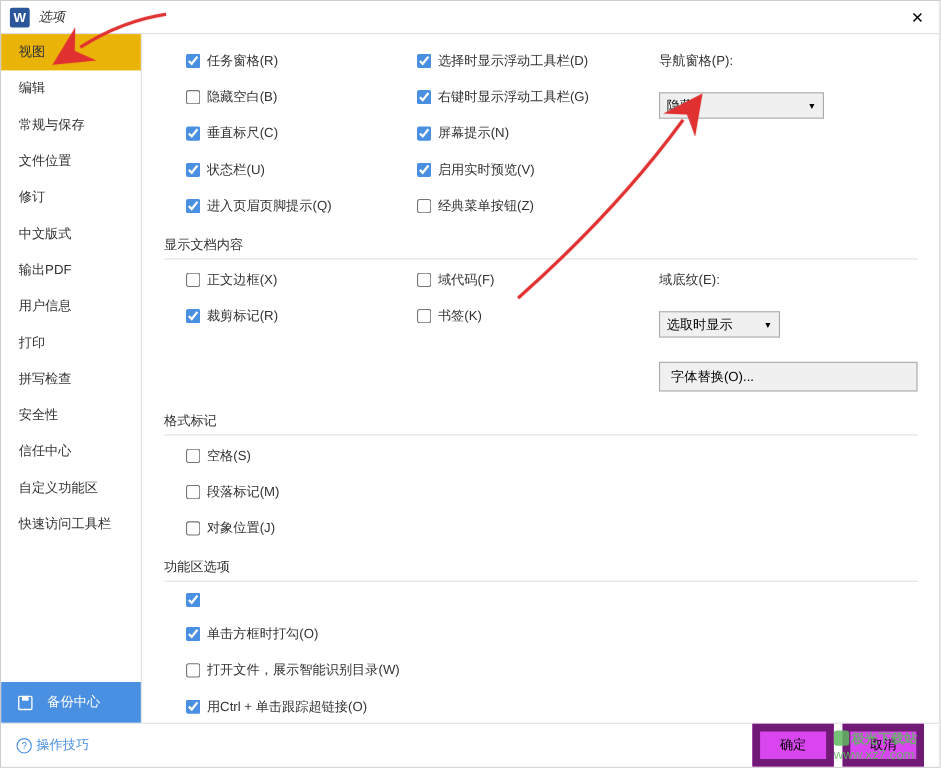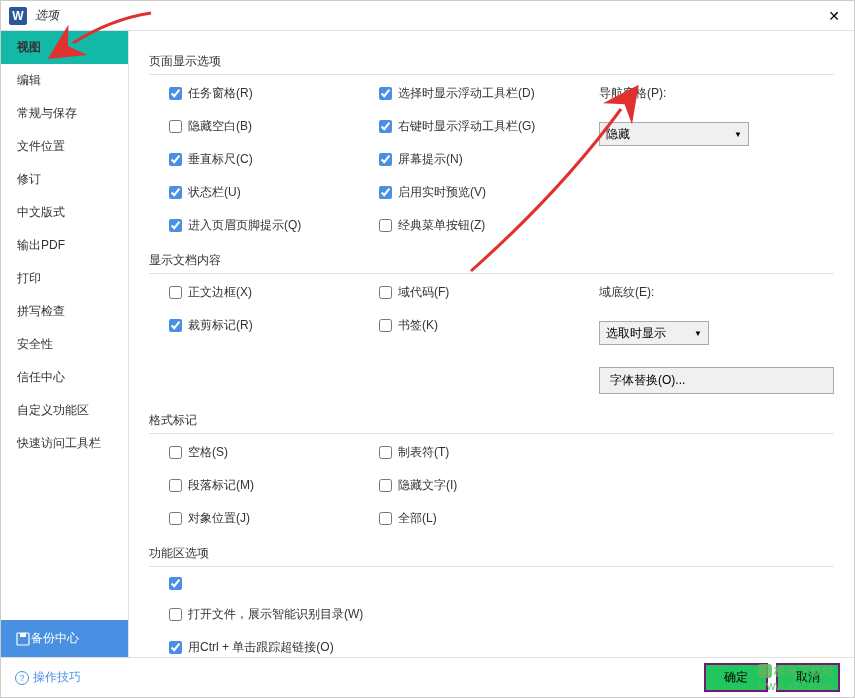--- a/index.html
+++ b/index.html
@@ -8,22 +8,22 @@
     .titlebar { height: 30px; background: #fff; display: flex; align-items: center; padding: 0 8px; border-bottom: 1px solid #e0e0e0; }
     .titlebar-icon { width: 18px; height: 18px; background: #2b579a; color: #fff; display: flex; align-items: center; justify-content: center; font-weight: bold; border-radius: 2px; margin-right: 8px; }
     .titlebar-title { flex: 1; color: #333; font-style: italic; }
     .titlebar-close { width: 24px; height: 24px; display: flex; align-items: center; justify-content: center; cursor: pointer; font-size: 14px; }
     
     .main { display: flex; height: calc(100% - 30px - 40px); }
     
     .sidebar { width: 128px; background: #fff; border-right: 1px solid #e0e0e0; display: flex; flex-direction: column; }
     .sidebar-items { flex: 1; }
     .sidebar-item { padding: 8px 16px; cursor: pointer; color: #333; }
-    .sidebar-item.active { background: #14b8a6; font-weight: bold; }
-    .backup-center { background: #4a90e2; color: #fff; padding: 10px 14px; display: flex; align-items: center; gap: 0; cursor: pointer; }
+    .sidebar-item.active { background: #eab308; }
+    .backup-center { background: #4a90e2; color: #fff; padding: 10px 14px; display: flex; align-items: center; gap: 12px; cursor: pointer; }
     .backup-icon { width: 16px; height: 16px; }
     
     .content { flex: 1; padding: 16px 20px; overflow-y: auto; position: relative; }
     .section-title { color: #333; margin-bottom: 10px; padding-top: 6px; border-bottom: 1px solid #e0e0e0; padding-bottom: 4px; }
     
     .options-grid { display: flex; margin-bottom: 12px; }
     .col { display: flex; flex-direction: column; gap: 16px; }
     .col1 { width: 230px; padding-left: 20px; }
     .col2 { width: 220px; }
     .col3 { flex: 1; }
@@ -36,21 +36,21 @@
     .dropdown { width: 150px; height: 24px; border: 1px solid #aaa; background: #f0f0f0; display: flex; align-items: center; justify-content: space-between; padding: 0 6px; cursor: pointer; }
     .dropdown-arrow { font-size: 8px; }
     .button-small { padding: 4px 10px; border: 1px solid #aaa; background: #f0f0f0; cursor: pointer; margin-top: 6px; display: inline-block; }
     
     .info-icon { width: 14px; height: 14px; border-radius: 50%; background: #4a90e2; color: #fff; display: inline-flex; align-items: center; justify-content: center; font-size: 10px; margin-left: 4px; }
     
     .footer { height: 40px; border-top: 1px solid #e0e0e0; display: flex; align-items: center; padding: 0 14px; background: #fff; }
     .tips-link { color: #4a90e2; display: flex; align-items: center; gap: 4px; cursor: pointer; }
     .tips-icon { width: 14px; height: 14px; border: 1.5px solid #4a90e2; border-radius: 50%; display: flex; align-items: center; justify-content: center; font-size: 9px; color: #4a90e2; }
     .footer-spacer { flex: 1; }
-    .footer-btn { padding: 4px 18px; border: 2px solid #701a75; background: #22c55e; cursor: pointer; margin-left: 8px; }
+    .footer-btn { padding: 4px 18px; border: 7px solid #701a75; background: #d946ef; cursor: pointer; margin-left: 8px; }
     
     .watermark { position: absolute; right: 20px; bottom: 4px; color: #5fb85f; font-size: 11px; pointer-events: none; opacity: 0.85; text-align: left; line-height: 1.2; }
     .watermark .wm1 { font-weight: bold; display: flex; align-items: center; gap: 2px; }
     .wm-logo { width: 14px; height: 14px; background: #5fb85f; border-radius: 3px; display: inline-block; }
     
     
     .arrows { position: absolute; top: 0; left: 0; pointer-events: none; z-index: 100; }
   </style>
 </head>
 <body>
@@ -64,39 +64,39 @@
 <div class="main">
   <div class="sidebar">
     <div class="sidebar-items" id="sidebar-items">
         <div class="sidebar-item active">视图</div>
         <div class="sidebar-item">编辑</div>
         <div class="sidebar-item">常规与保存</div>
         <div class="sidebar-item">文件位置</div>
         <div class="sidebar-item">修订</div>
         <div class="sidebar-item">中文版式</div>
         <div class="sidebar-item">输出PDF</div>
+        <div class="sidebar-item">用户信息</div>
         <div class="sidebar-item">打印</div>
         <div class="sidebar-item">拼写检查</div>
         <div class="sidebar-item">安全性</div>
         <div class="sidebar-item">信任中心</div>
         <div class="sidebar-item">自定义功能区</div>
         <div class="sidebar-item">快速访问工具栏</div>
       </div>
     <div class="backup-center">
       <svg class="backup-icon" viewBox="0 0 16 16" fill="#fff">
           <rect x="2" y="2" width="12" height="12" rx="1" stroke="#fff" stroke-width="1.2" fill="none"></rect>
           <rect x="5" y="2" width="6" height="4" fill="#fff"></rect>
         </svg>
       <span>备份中心</span>
     </div>
   </div>
 
   <div class="content">
 
-    <div class="section-title">页面显示选项</div>
     <div class="options-grid">
       <div class="col col1" id="pd-col1">
           <div class="checkbox-row">
             <input type="checkbox" checked="" style="">
             <label>任务窗格(R)</label>
           </div>
           <div class="checkbox-row">
             <input type="checkbox" style="">
             <label>隐藏空白(B)</label>
           </div>
@@ -185,42 +185,32 @@
           </div>
           <div class="checkbox-row">
             <input type="checkbox" style="">
             <label>段落标记(M)</label>
           </div>
           <div class="checkbox-row">
             <input type="checkbox" style="">
             <label>对象位置(J)</label>
           </div>
         </div>
-      <div class="col col2" id="fm-col2">
-          <div class="checkbox-row">
-            <input type="checkbox" style="">
-            <label>制表符(T)</label>
-          </div>
-          <div class="checkbox-row">
-            <input type="checkbox" style="">
-            <label>隐藏文字(I)</label>
-          </div>
-          <div class="checkbox-row">
-            <input type="checkbox" style="">
-            <label>全部(L)</label>
-          </div>
-        </div>
       <div class="col col3"></div>
     </div>
 
     <div class="section-title">功能区选项</div>
     <div class="options-grid">
       <div class="col col1" style="width:auto" id="rb-col1">
           <div class="checkbox-row">
             <input type="checkbox" checked="" style="">
+          </div>
+          <div class="checkbox-row">
+            <input type="checkbox" checked="" style="">
+            <label>单击方框时打勾(O)</label>
           </div>
           <div class="checkbox-row">
             <input type="checkbox" style="">
             <label>打开文件，展示智能识别目录(W)</label>
           </div>
           <div class="checkbox-row">
             <input type="checkbox" checked="" style="">
             <label>用Ctrl + 单击跟踪超链接(O)</label>
           </div>
           <div class="checkbox-row">

